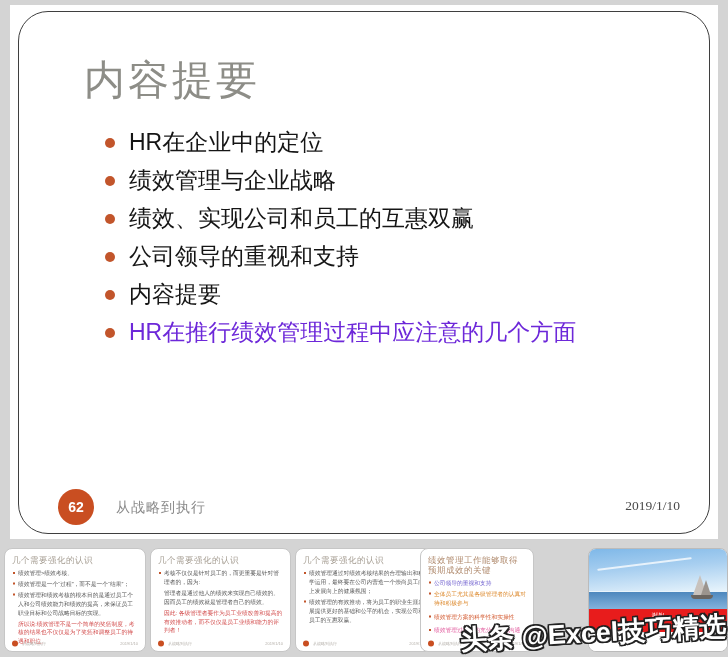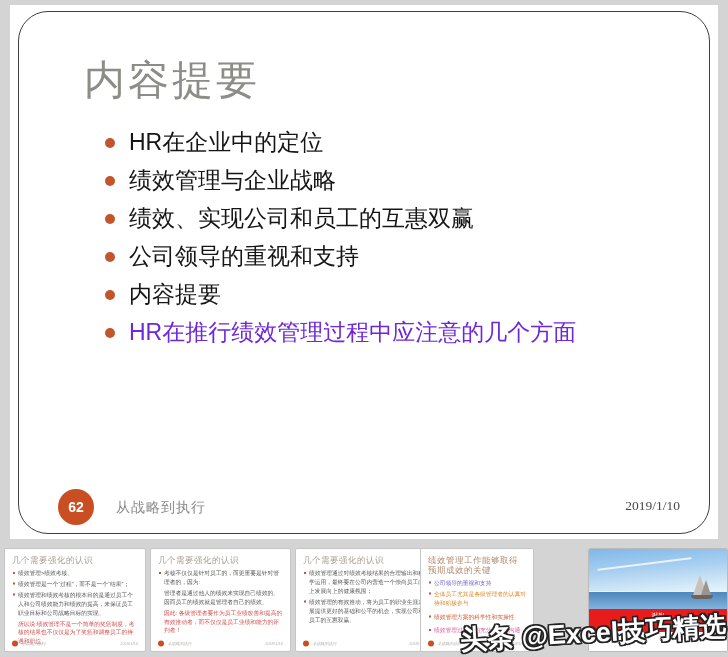--- a/index.html
+++ b/index.html
@@ -47,21 +47,21 @@
   .footer-section{
     position:absolute;left:66px;top:10px;font-size:14px;color:#8a8a8a;letter-spacing:1px;
   }
   .footer-date{
     position:absolute;right:38px;top:9px;font-size:13.5px;color:#4a4a4a;
     font-family:"Liberation Serif", serif;
   }
   
   .thumb{
     position:absolute;top:548px;height:104px;background:#ffffff;
-    border:1px solid #c6c6c6;border-radius:2px;box-sizing:border-box;
+    border:1px solid #c6c6c6;border-radius:8px;box-sizing:border-box;
     overflow:hidden;
   }
   .t1{left:4px;width:142px;}
   .t2{left:150px;width:141px;}
   .t3{left:295px;width:140px;}
   .t4{left:420px;width:114px;}
   .t5{left:588px;width:140px;border-color:#bbbbbb;}
   .thumb-inner{
     width:200%;height:200%;transform:scale(.5);transform-origin:0 0;
     box-sizing:border-box;padding:12px 14px;position:relative;

